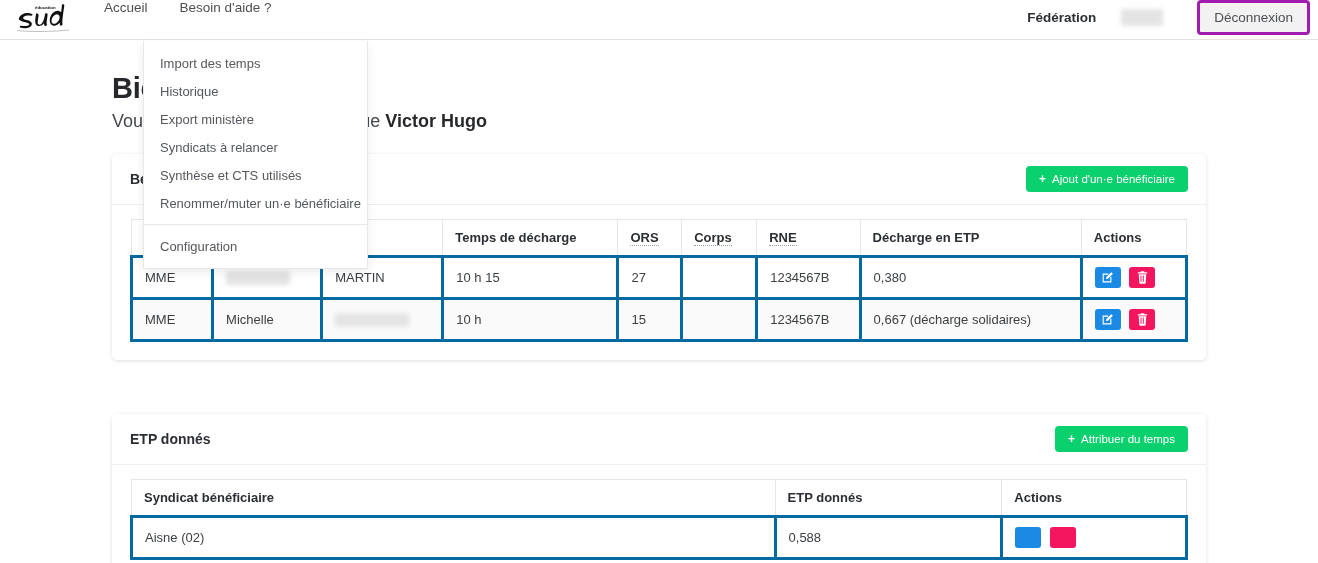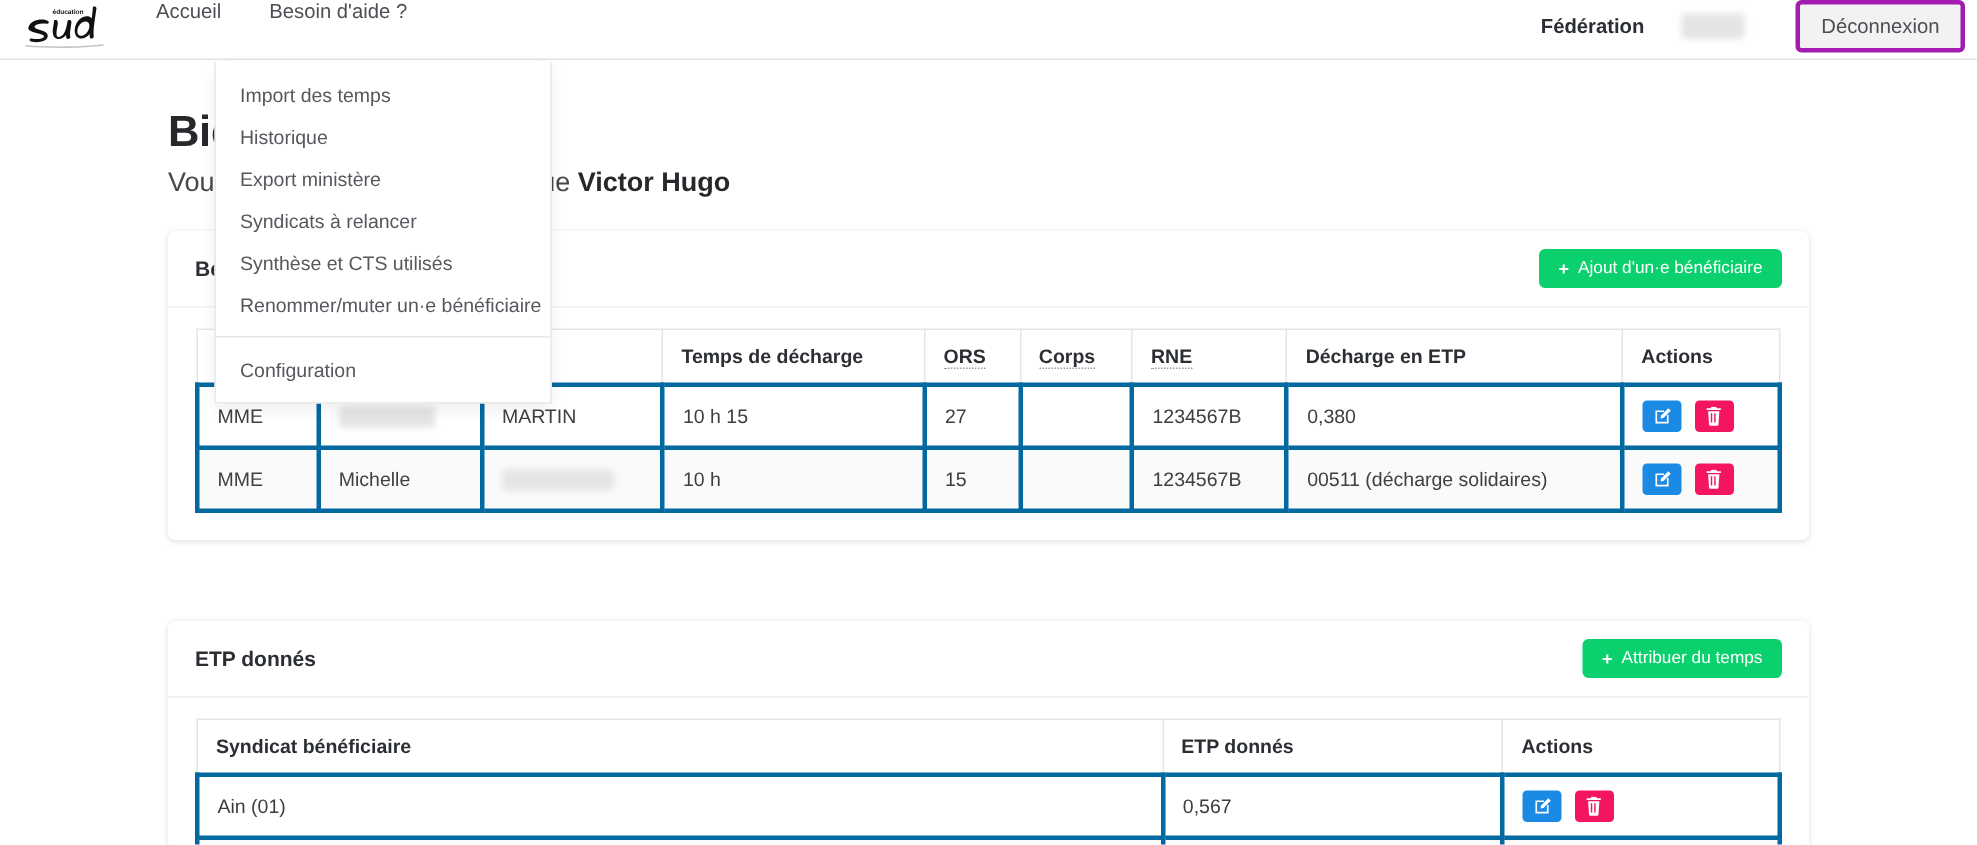--- a/index.html
+++ b/index.html
@@ -334,21 +334,21 @@
             </td>
           </tr>
           <tr>
             <td>MME</td>
             <td>Michelle</td>
             <td><span class="redact cell-redact wide"></span></td>
             <td>10 h</td>
             <td>15</td>
             <td></td>
             <td>1234567B</td>
-            <td>00511 (décharge solidaires)</td>
+            <td>0,667 (décharge solidaires)</td>
             <td class="actions-cell">
               <button class="icon-btn btn-edit">
                 <svg width="13" height="13" viewBox="0 0 16 16">
                   <path d="M2 3.2h7v1.4H3.4v8h8V7h1.4v7H2z" fill="#fff"></path>
                   <path d="M12.6 1.4 14.6 3.4 8.6 9.4 6.1 9.9 6.6 7.4z" fill="#fff"></path>
                 </svg>
               </button>
               <button class="icon-btn btn-del">
                 <svg width="11" height="13" viewBox="0 0 14 16">
                   <path d="M5 0h4l.7 1.3H13v1.5H1V1.3h3.3z" fill="#fff"></path>
@@ -376,38 +376,20 @@
       <table>
         <thead>
           <tr>
             <th style="width:61%">Syndicat bénéficiaire</th>
             <th style="width:21.5%">ETP donnés</th>
             <th>Actions</th>
           </tr>
         </thead>
         <tbody>
           <tr>
-            <td>Ain (01)</td>
-            <td>0,567</td>
-            <td class="actions-cell">
-              <button class="icon-btn btn-edit">
-                <svg width="13" height="13" viewBox="0 0 16 16">
-                  <path d="M2 3.2h7v1.4H3.4v8h8V7h1.4v7H2z" fill="#fff"></path>
-                  <path d="M12.6 1.4 14.6 3.4 8.6 9.4 6.1 9.9 6.6 7.4z" fill="#fff"></path>
-                </svg>
-              </button>
-              <button class="icon-btn btn-del">
-                <svg width="11" height="13" viewBox="0 0 14 16">
-                  <path d="M5 0h4l.7 1.3H13v1.5H1V1.3h3.3z" fill="#fff"></path>
-                  <path d="M2.2 3.8h9.6l-.8 11.2a1 1 0 0 1-1 1H4a1 1 0 0 1-1-1zm2.3 1.6v8h1.2v-8zm2.9 0v8h1.2v-8z" fill="#fff"></path>
-                </svg>
-              </button>
-            </td>
-          </tr>
-          <tr>
             <td>Aisne (02)</td>
             <td>0,588</td>
             <td class="actions-cell">
               <button class="icon-btn btn-edit">
                 
               </button>
               <button class="icon-btn btn-del">
                 
               </button>
             </td>

